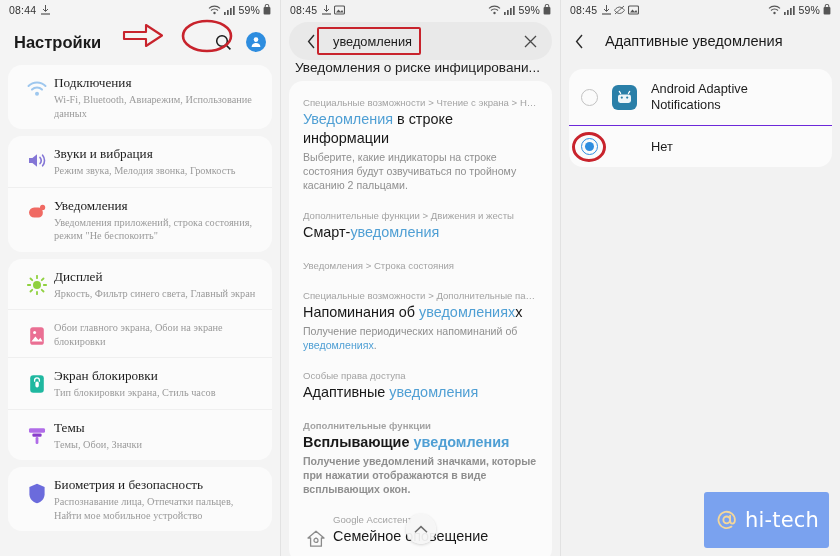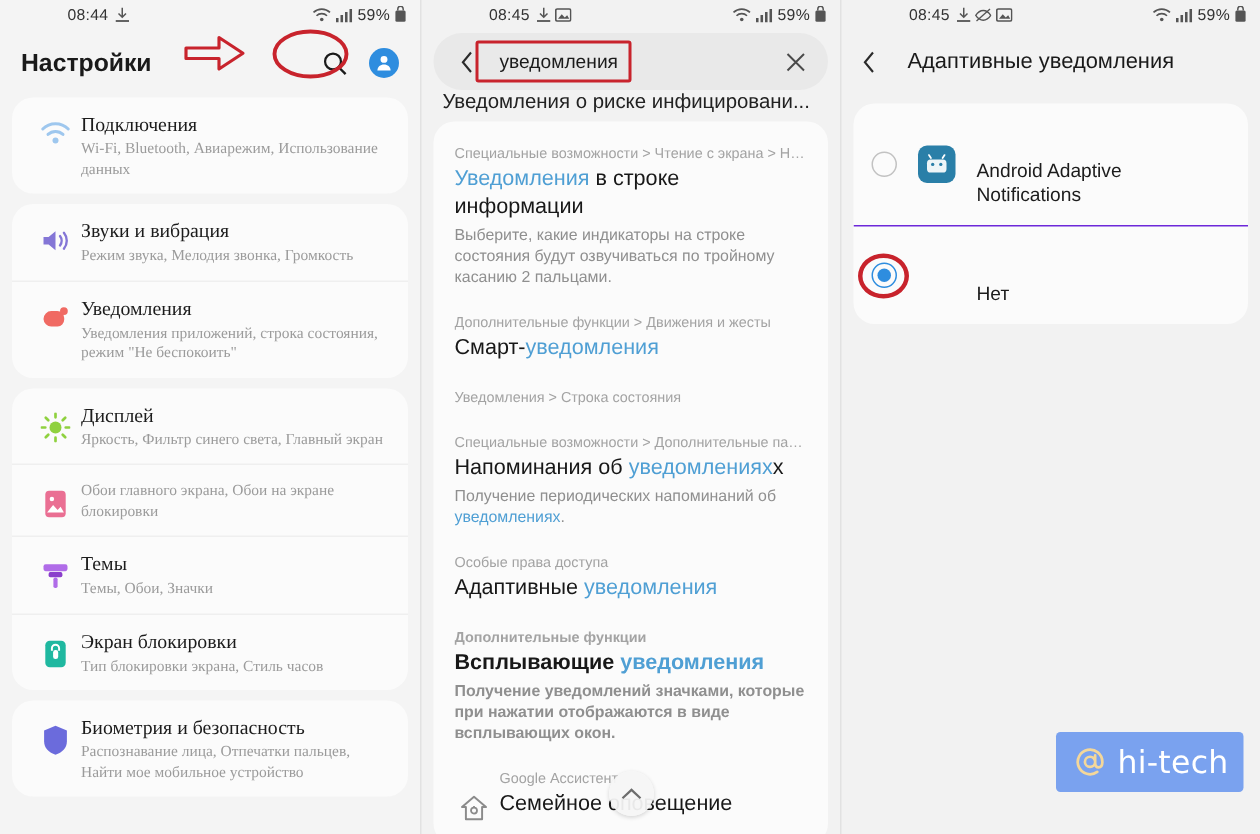--- a/index.html
+++ b/index.html
@@ -14,21 +14,20 @@
   .panel.p1 { background: #f4f4f4; }
   .panel.p2 { background: #f2f2f2; }
   .panel.p3 { background: #f2f2f2; }
   .panel + .panel { border-left: 1px solid #e2e2e2; }
 
   
   .statusbar {
     height: 19px; display: flex; align-items: center;
     padding: 0 9px; font-size: 10.5px; color: #3a3a3a;
     letter-spacing: .2px;
-    margin-left: 36px;
   }
   .sb-time { font-size: 10.5px; color: #333; }
   .sb-left-icons { display: flex; align-items: center; gap: 3px; margin-left: 5px; }
   .sb-spacer { flex: 1; }
   .sb-right { display: flex; align-items: center; gap: 3px; }
   .sb-batt { font-size: 10.5px; color: #333; }
 
   
   .p1-header { height: 46px; display: flex; align-items: center; padding: 0 14px; }
   .p1-title { font-size: 16.5px; color: #1a1a1a; font-weight: 700; }
@@ -101,27 +100,27 @@
   .radio.on { border: 1.8px solid #2e8ddf; display:flex; align-items:center; justify-content:center; }
   .radio.on::after { content:""; width: 9px; height: 9px; border-radius: 50%; background: #2e8ddf; }
   .radio-ring {
     position: absolute; left: 3px; top: 50%; transform: translateY(-50%);
     width: 34px; height: 30px; border: 3px solid #c8232c; border-radius: 50%;
   }
   .appico {
     width: 25px; height: 25px; border-radius: 6px; background: #2a7fa8; margin-left: 14px;
     display: flex; align-items: center; justify-content: center; min-width: 25px;
   }
-  .p3-label { font-size: 12.8px; color: #1c1c1c; margin-left: 14px; line-height: 16px; margin-top: 25px; }
+  .p3-label { font-size: 12.8px; color: #1c1c1c; margin-left: 14px; line-height: 16px; }
 
   
   .annot { position: absolute; pointer-events: none; }
   .watermark {
-    position: absolute; right: 11px; bottom: 28px;
-    width: 125px; height: 40px; background: #7aa2ef; border-radius: 3px;
+    position: absolute; right: 11px; bottom: 8px;
+    width: 125px; height: 56px; background: #7aa2ef; border-radius: 3px;
     display: flex; align-items: center; justify-content: center; gap: 5px;
   }
   .wm-text { color: #ffffff; font-size: 21px; letter-spacing: .2px; font-family: "DejaVu Sans", sans-serif; }
 </style>
 </head>
 <body>
 
 <div class="screens">
 
   <div class="panel p1">
@@ -236,42 +235,42 @@
                 <circle cx="5.6" cy="6.6" r="1.5" fill="#fff"></circle>
                 <path d="M2.4 15.6l4-5 3 3.4 2-2.2 2.2 3.8z" fill="#fff"></path>
               </svg>
             </div>
             <div class="row-txt">
               <div class="row-sub">Обои главного экрана, Обои на экране блокировки</div>
             </div>
           </div>
           <div class="row">
             <div class="row-ico">
+              <svg width="16" height="20" viewBox="0 0 16 20">
+                <rect x="1.2" y="1.2" width="13.6" height="17.6" rx="3" fill="#1fb8a0"></rect>
+                <rect x="6.4" y="7.4" width="3.4" height="6" rx="1.6" fill="#fff"></rect>
+                <path d="M5.6 7.8V6.2a2.4 2.4 0 0 1 4.8 0v1.6" stroke="#fff" stroke-width="1.3" fill="none"></path>
+              </svg>
+            </div>
+            <div class="row-txt">
+              <div class="row-title">Экран блокировки</div>
+              <div class="row-sub">Тип блокировки экрана, Стиль часов</div>
+            </div>
+          </div>
+          <div class="row">
+            <div class="row-ico">
               <svg width="18" height="20" viewBox="0 0 18 20">
                 <rect x="1" y="2.2" width="16" height="4.6" rx="1.4" fill="#b06ce8"></rect>
                 <rect x="4.4" y="7.4" width="9.2" height="3.4" rx="1.2" fill="#8a3ecb"></rect>
                 <rect x="7.6" y="11" width="2.8" height="7" rx="1.2" fill="#b06ce8"></rect>
               </svg>
             </div>
             <div class="row-txt">
               <div class="row-title">Темы</div>
               <div class="row-sub">Темы, Обои, Значки</div>
-            </div>
-          </div>
-          <div class="row">
-            <div class="row-ico">
-              <svg width="16" height="20" viewBox="0 0 16 20">
-                <rect x="1.2" y="1.2" width="13.6" height="17.6" rx="3" fill="#1fb8a0"></rect>
-                <rect x="6.4" y="7.4" width="3.4" height="6" rx="1.6" fill="#fff"></rect>
-                <path d="M5.6 7.8V6.2a2.4 2.4 0 0 1 4.8 0v1.6" stroke="#fff" stroke-width="1.3" fill="none"></path>
-              </svg>
-            </div>
-            <div class="row-txt">
-              <div class="row-title">Экран блокировки</div>
-              <div class="row-sub">Тип блокировки экрана, Стиль часов</div>
             </div>
           </div>
         </div>
         <div class="group">
           <div class="row">
             <div class="row-ico">
               <svg width="18" height="21" viewBox="0 0 18 21">
                 <path d="M9 .8L16.6 4v7.2c0 4.5-3.2 7.6-7.6 9-4.4-1.4-7.6-4.5-7.6-9V4z" fill="#6b6bdc"></path>
               </svg>
             </div>

